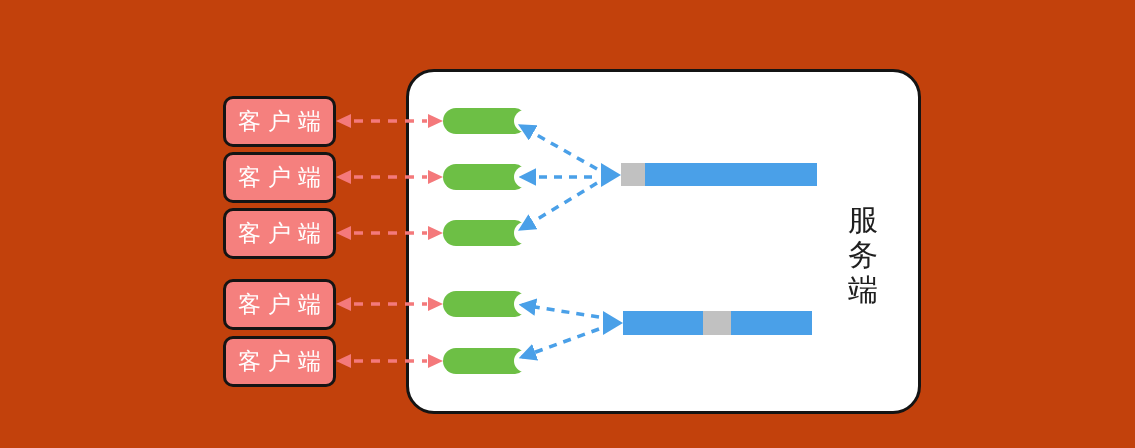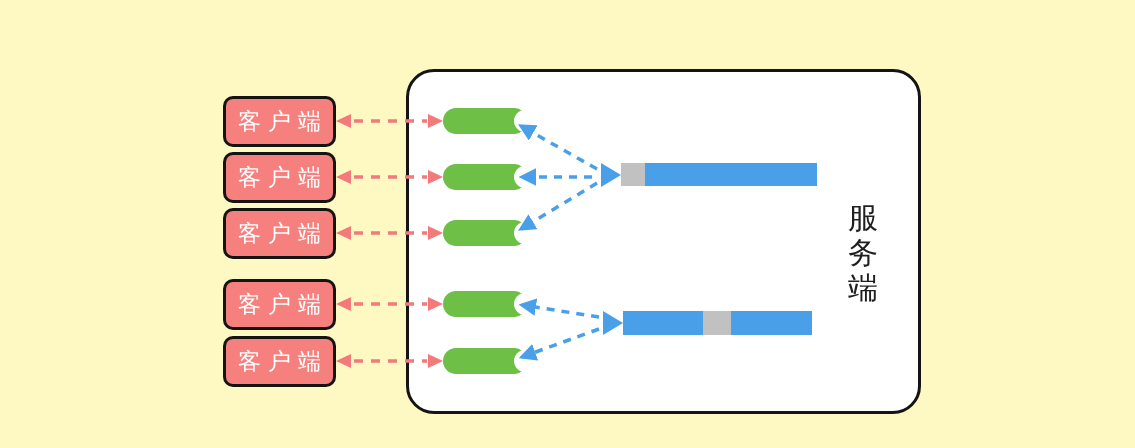--- a/index.html
+++ b/index.html
@@ -5,22 +5,22 @@
   :root{
     --client-red:#f5807e;
     --arrow-red:#f4797b;
     --thread-green:#6dbf45;
     --queue-blue:#4aa0e8;
     --queue-gray:#c1c1c1;
     --outline-black:#141414;
   }
   html,body{margin:0;padding:0;background:#fff;}
   .canvas{
-    position:relative;width:1135px;height:448px;background:#fef9c3;overflow:hidden;
-    font-family:Liberation Mono, monospace;
+    position:relative;width:1135px;height:448px;background:#c2410c;overflow:hidden;
+    font-family:Liberation Sans, sans-serif;
   }
   
   .server-box{
     position:absolute;left:406px;top:69px;width:509px;height:339px;
     border:3px solid var(--outline-black);border-radius:28px;background:#fff;
   }
   
   .client-box{
     position:absolute;left:223px;width:107px;height:45px;
     background:var(--client-red);border:3px solid var(--outline-black);border-radius:10px;

